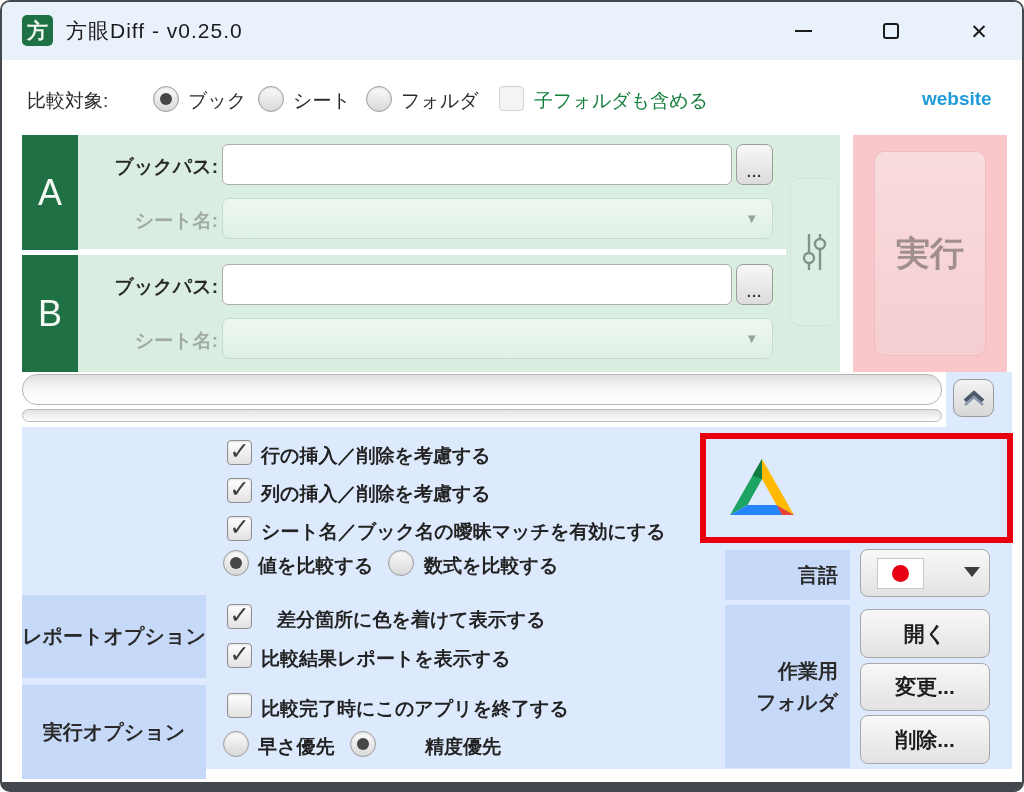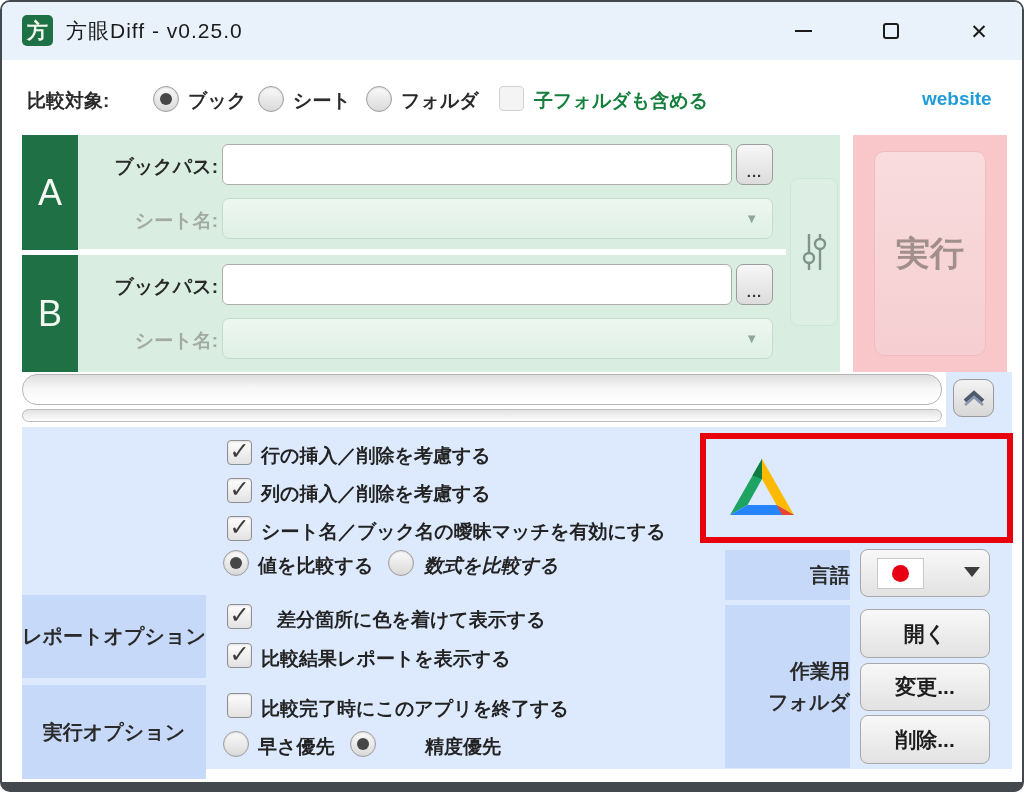--- a/index.html
+++ b/index.html
@@ -11,21 +11,21 @@
   .app-icon{position:absolute;left:20px;top:13px;width:31px;height:31px;background:#1e7145;
     border-radius:5px;color:#f2f7ef;font-size:21px;font-weight:bold;display:flex;align-items:center;justify-content:center;}
   .title-text{position:absolute;left:64px;top:0;height:58px;display:flex;align-items:center;
     font-size:21px;color:#1b1b1b;letter-spacing:1px;}
   .win-btn{position:absolute;top:0;width:50px;height:58px;display:flex;align-items:center;justify-content:center;cursor:pointer;}
   .btn-min{left:776px;}.btn-max{left:864px;}.btn-close{left:952px;}
   .min-glyph{width:17px;border-top:2px solid #1b1b1b;}
   .max-glyph{width:16px;height:16px;border:2px solid #1b1b1b;border-radius:3px;}
   .close-glyph{font-size:21px;color:#1b1b1b;line-height:1;}
   
-  .row-label{position:absolute;font-size:19px;font-weight:700;color:#2a2a2a;}
+  .row-label{position:absolute;font-size:19px;font-weight:400;color:#2a2a2a;}
   .radio{position:absolute;width:26px;height:26px;border-radius:50%;
     background:linear-gradient(180deg,#fbfbfb,#d9d9d9);border:1px solid #9d9d9d;
     box-shadow:inset 0 1px 2px rgba(0,0,0,.12);}
   .radio.sel::after{content:"";position:absolute;left:6px;top:6px;width:12px;height:12px;border-radius:50%;background:#474747;}
   .checkbox{position:absolute;width:25px;height:25px;border-radius:4px;
     background:linear-gradient(180deg,#fefefe,#e2e2e2);border:1px solid #909090;
     box-shadow:inset 0 1px 2px rgba(0,0,0,.12);display:flex;align-items:center;justify-content:center;}
   .checkbox .mark{font-size:24px;font-weight:bold;color:#3c3c3c;margin-top:-4px;}
   .checkbox.disabled{background:#f4f4f4;border-color:#d2d2d2;box-shadow:none;}
   .dim{color:#15803d;}
@@ -58,21 +58,21 @@
     background:linear-gradient(180deg,#e2e2e2,#fdfdfd);}
   .blue-patch{position:absolute;left:944px;top:370px;width:66px;height:56px;background:#dde9fc;}
   .collapse-btn{position:absolute;left:951px;top:377px;width:41px;height:38px;border:1px solid #9a9a9a;border-radius:9px;
     background:linear-gradient(180deg,#f3f3f3,#d7d7d7);display:flex;align-items:center;justify-content:center;cursor:pointer;}
   
   .options-bg{position:absolute;left:20px;top:425px;width:990px;height:342px;background:#dde9fc;}
   .opt-label{position:absolute;background:#c7d9f8;color:#2a2a2a;font-size:20px;font-weight:600;
     display:flex;align-items:center;justify-content:center;}
   .opt-text{position:absolute;font-size:19px;font-weight:600;color:#232323;}
   .side-label{position:absolute;background:#c7d9f8;color:#2a2a2a;font-size:20px;font-weight:600;
-    display:flex;flex-direction:column;align-items:flex-end;justify-content:center;line-height:1.55;}
+    display:flex;flex-direction:column;align-items:flex-end;justify-content:center;padding-right:12px;line-height:1.55;}
   .gray-btn{position:absolute;left:858px;width:130px;border:1px solid #a8a8a8;border-radius:8px;
     background:linear-gradient(180deg,#f8f8f8,#e2e2e2);display:flex;align-items:center;justify-content:center;
     font-size:21px;font-weight:600;color:#1d1d1d;cursor:pointer;}
   .gdrive-btn{position:absolute;left:820px;top:448px;width:172px;height:81px;border:2px solid #45aee4;border-radius:7px;
     box-shadow:0 0 0 3px #c8e9f8;background:linear-gradient(180deg,#fafafa,#e7e7e7);
     display:flex;flex-direction:column;align-items:center;justify-content:center;
     font-size:21px;font-weight:600;color:#1f1f1f;line-height:1.35;cursor:pointer;}
   .red-annotation{position:absolute;left:698px;top:431px;width:313px;height:110px;border:6px solid #e8000d;z-index:30;pointer-events:none;}
   .flag{position:absolute;left:875px;top:556px;width:47px;height:31px;background:#ffffff;border:1px solid #c9c9c9;
     display:flex;align-items:center;justify-content:center;}
@@ -163,21 +163,21 @@
     <span class="mark">✓</span>
   </div>
   <div class="opt-text" style="left:259px;top:479px;">列の挿入／削除を考慮する</div>
   <div class="checkbox" style="left:225px;top:514px;">
     <span class="mark">✓</span>
   </div>
   <div class="opt-text" style="left:259px;top:517px;">シート名／ブック名の曖昧マッチを有効にする</div>
   <div class="radio sel" style="left:221px;top:548px;"></div>
   <div class="opt-text" style="left:256px;top:551px;">値を比較する</div>
   <div class="radio" style="left:386px;top:548px;"></div>
-  <div class="opt-text" style="left:422px;top:551px;font-style:italic;">数式を比較する</div>
+  <div class="opt-text" style="left:422px;top:551px;">数式を比較する</div>
 
   <div class="opt-label" style="left:20px;top:593px;width:184px;height:83px;">レポートオプション</div>
   <div class="checkbox" style="left:225px;top:602px;">
     <span class="mark">✓</span>
   </div>
   <div class="opt-text" style="left:275px;top:605px;">差分箇所に色を着けて表示する</div>
   <div class="checkbox" style="left:225px;top:641px;">
     <span class="mark">✓</span>
   </div>
   <div class="opt-text" style="left:259px;top:644px;">比較結果レポートを表示する</div>

